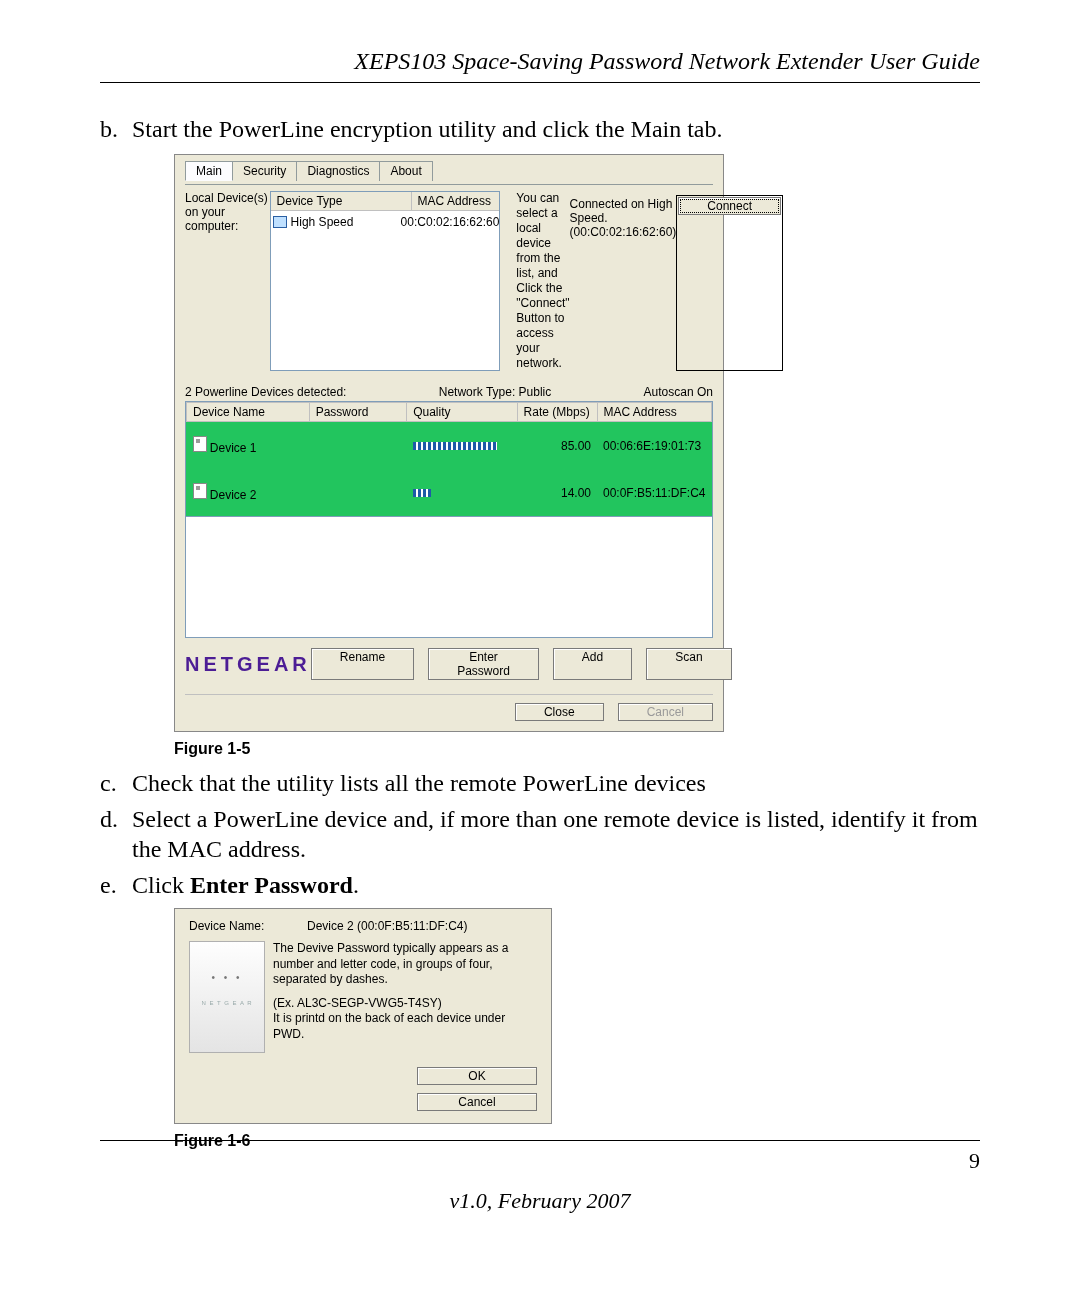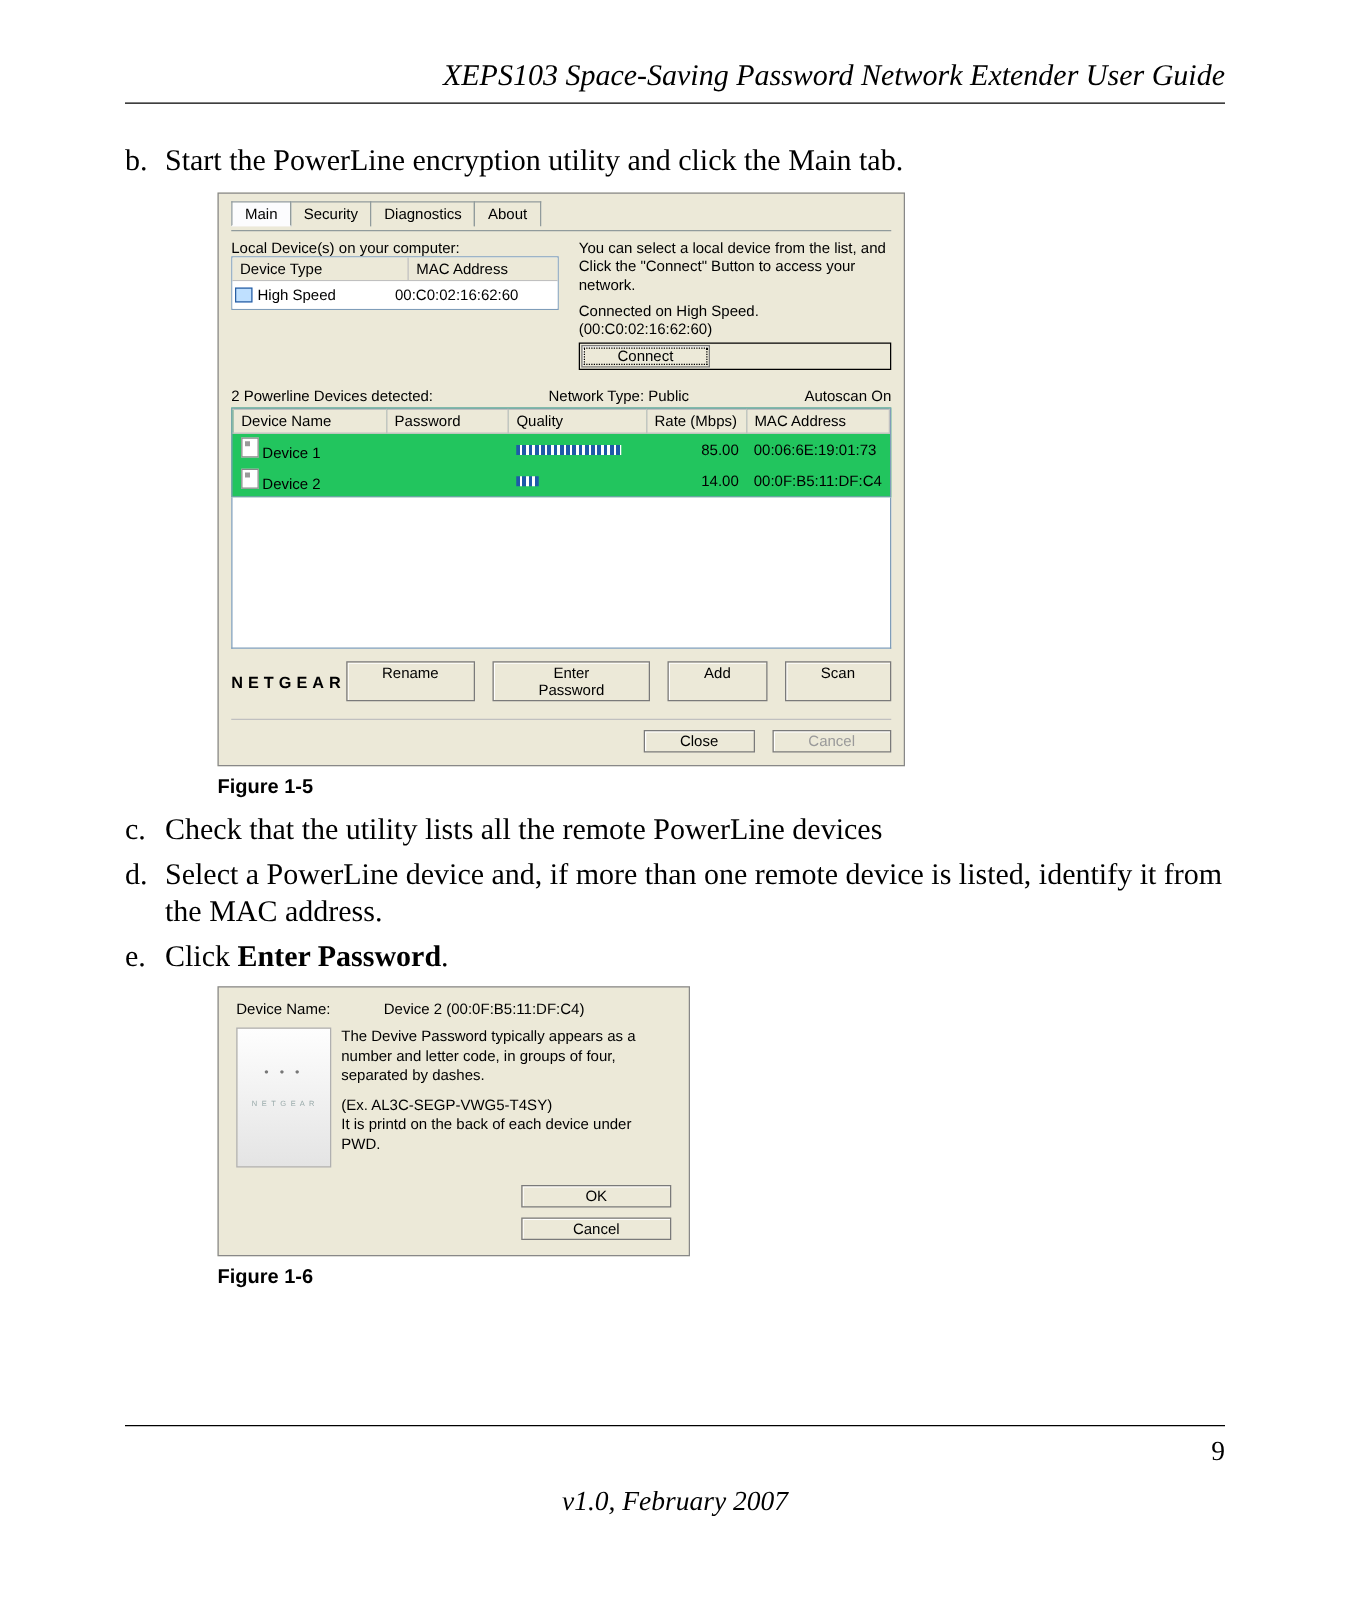--- a/index.html
+++ b/index.html
@@ -19,21 +19,21 @@
 
   
   .fig5{margin-left:74px;margin-top:10px;margin-bottom:4px;width:548px;border:1px solid #888;background:#ece9d8;font:12px "Tahoma",Arial,sans-serif;color:#000}
   .fig5 .inner{padding:6px 10px 10px}
   .tabs{display:flex;gap:0;margin-bottom:4px}
   .tab{padding:2px 10px;border:1px solid #919b9c;border-bottom:none;background:#ece9d8;position:relative;margin-right:-1px}
   .tab.active{background:#fcfcfe;border-bottom:1px solid #fcfcfe;z-index:2}
   .tabline{height:1px;background:#919b9c;margin-top:-1px}
 
   .row{display:flex;gap:16px;margin-top:6px}
-  .col{display:flex;flex-direction:column}
+  .col{display:flex;flex-direction:row}
   .lbl{font-size:12px}
 
   .local-box{border:1px solid #7f9db9;background:#fff;width:260px}
   .local-head{display:flex;border-bottom:1px solid #c0c0c0;background:#ece9d8}
   .local-head span{padding:2px 6px;font-size:12px}
   .lh-type{width:128px;border-right:1px solid #c0c0c0}
   .lh-mac{flex:1}
   .local-row{display:flex;align-items:center;height:22px;background:#fff}
   .local-row .ic{width:18px;display:flex;justify-content:center}
   .moni{width:12px;height:10px;border:1px solid #2a5fa3;background:#bfe0ff}
@@ -44,28 +44,28 @@
   .connline{font-size:12px;margin-top:6px}
   .btn{display:inline-block;border:1px solid #7a7a7a;background:#ece9d8;padding:1px 28px;font:12px Tahoma,Arial;text-align:center;box-shadow:inset 1px 1px 0 #fff}
   .btn.focus{outline:1px dotted #000;outline-offset:-3px}
   .connect-wrap{border:1px solid #000;display:inline-block;padding:1px;margin-top:4px}
 
   .midline{display:flex;justify-content:space-between;font-size:12px;margin-top:14px}
 
   .grid{border:1px solid #7f9db9;background:#22c55e;margin-top:2px}
   .grid table{border-collapse:collapse;width:100%}
   .grid th{font-weight:normal;font-size:12px;text-align:left;padding:2px 6px;background:#ece9d8;border:1px solid #c0c0c0}
-  .grid td{font-size:12px;padding:3px 6px;vertical-align:middle}
+  .grid td{font-size:12px;padding:14px 6px;vertical-align:middle}
   .devicon{display:inline-block;width:12px;height:14px;border:1px solid #888;background:#fff;position:relative}
   .devicon:after{content:"";position:absolute;top:2px;left:2px;width:4px;height:4px;background:#9a9a9a}
   .qbar{display:inline-block;height:8px;background:repeating-linear-gradient(90deg,#1e5aa8 0 3px,#fff 3px 5px)}
   .gridspace{height:120px;background:#fff;border:1px solid #7f9db9;border-top:none}
 
   .brandrow{display:flex;align-items:center;justify-content:space-between;margin-top:10px}
-  .brand{font-family:Arial,Helvetica,sans-serif;font-weight:bold;letter-spacing:4px;font-size:13px;color:#000000}
+  .brand{font-family:Arial,Helvetica,sans-serif;font-weight:bold;letter-spacing:4px;font-size:20px;color:#4c1d95}
   .brandbtns{display:flex;gap:14px}
 
   .dlg-bottom{display:flex;justify-content:flex-end;gap:14px;border-top:1px solid #c0c0c0;margin-top:14px;padding-top:8px}
   .btn.dis{color:#9a9a9a}
 
   
   .fig6{margin-left:74px;margin-top:8px;width:348px;border:1px solid #888;background:#ece9d8;font:12px Tahoma,Arial;padding:10px 14px 12px}
   .f6row{display:flex;align-items:center;margin-bottom:8px}
   .f6lbl{width:118px;font-size:12px}
   .f6val{font-size:12px}

